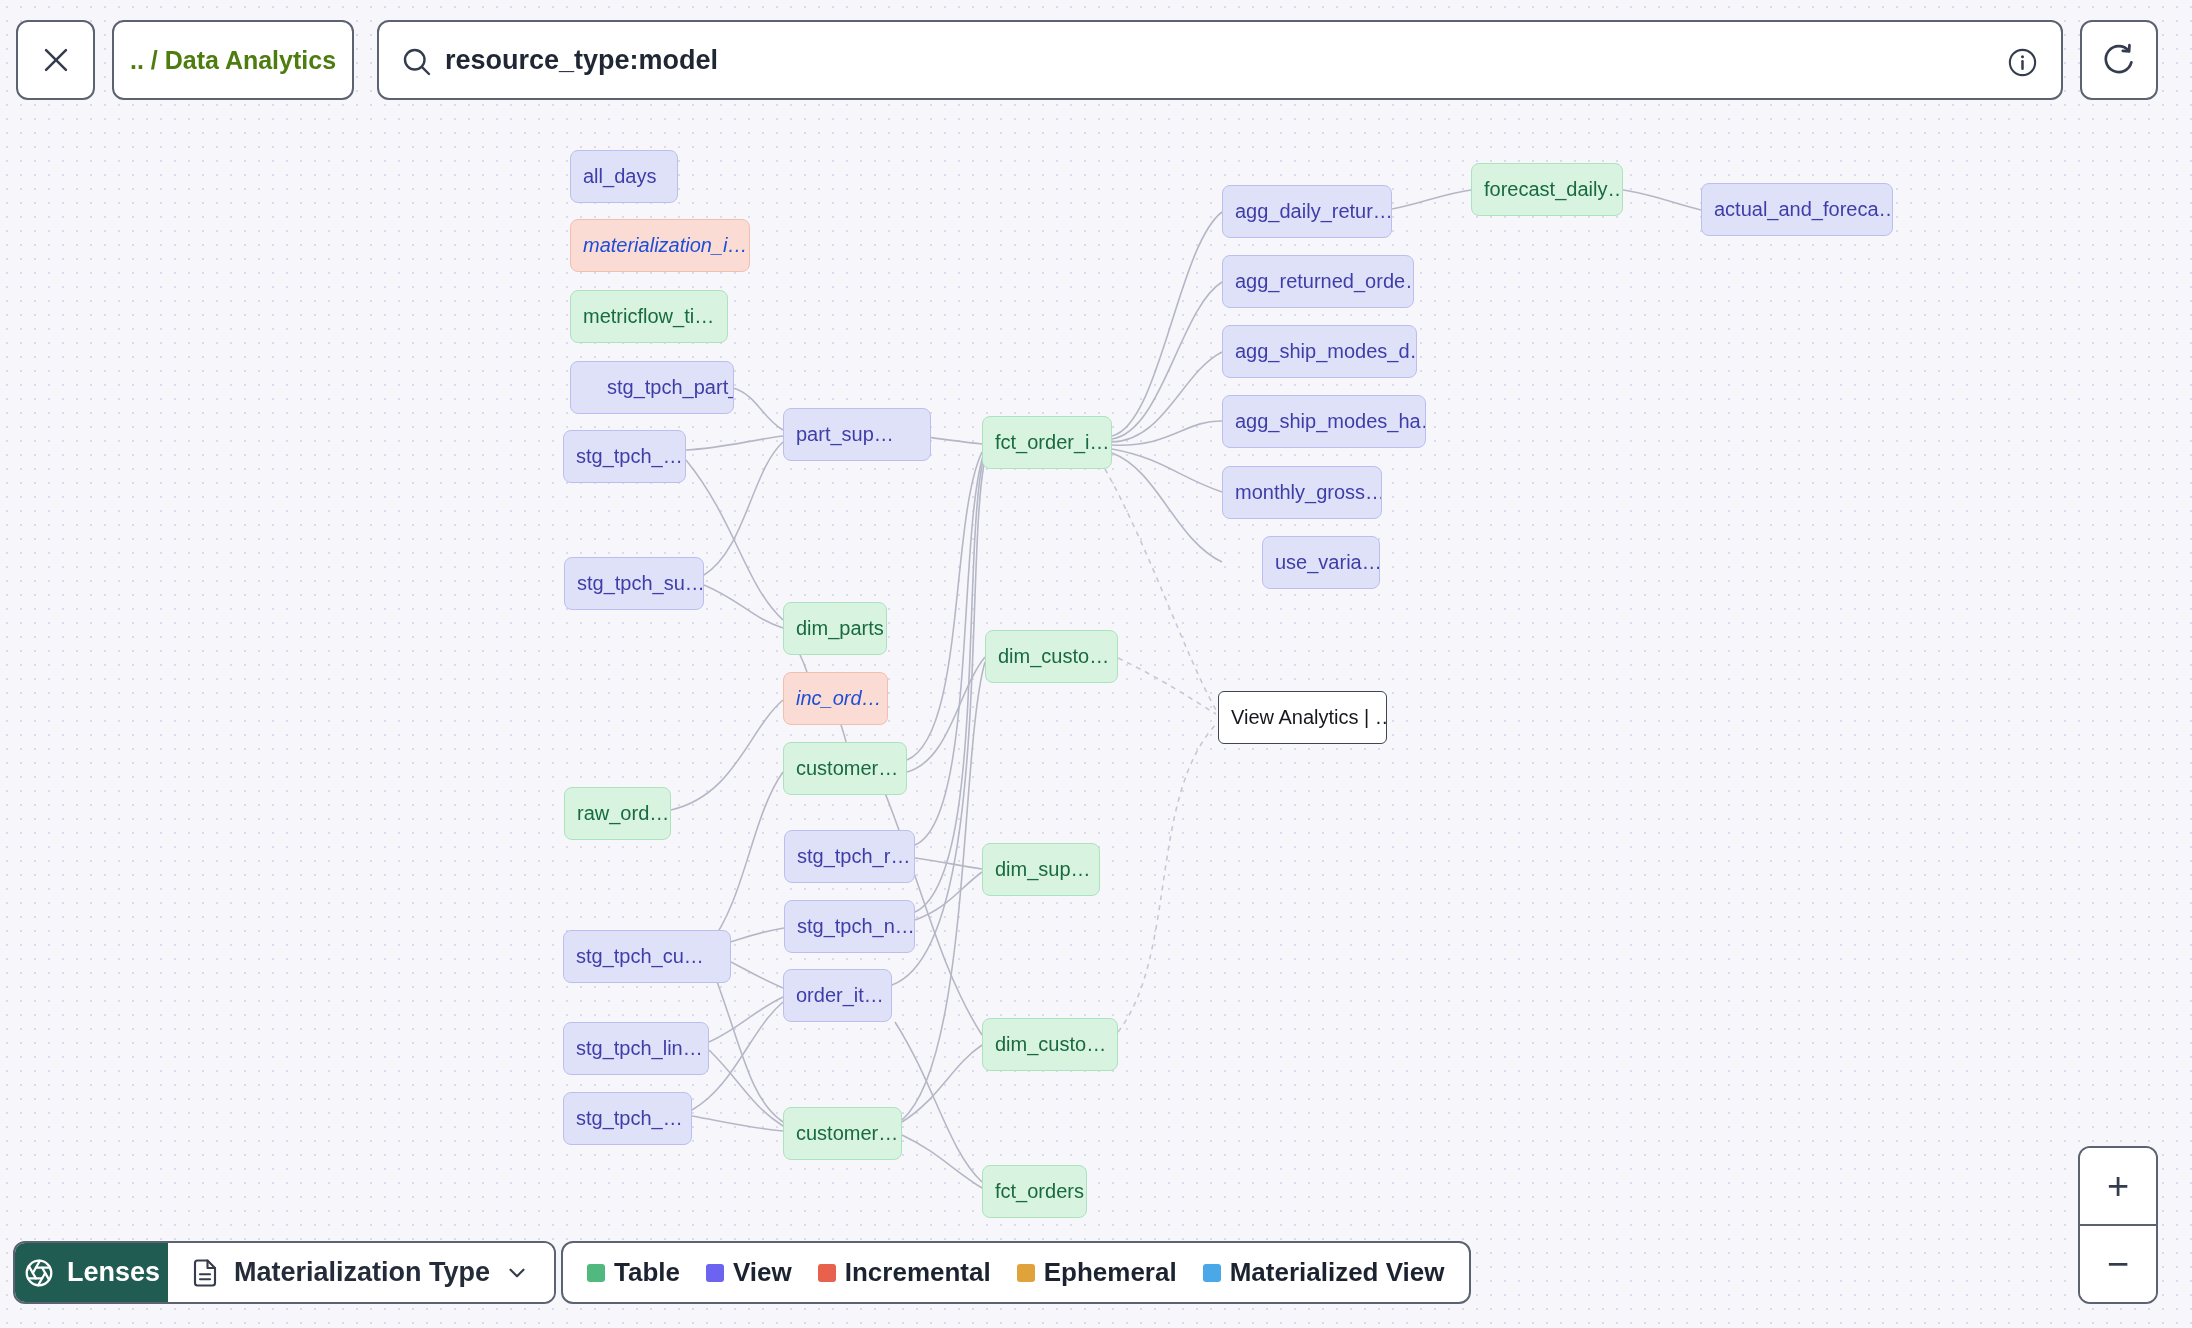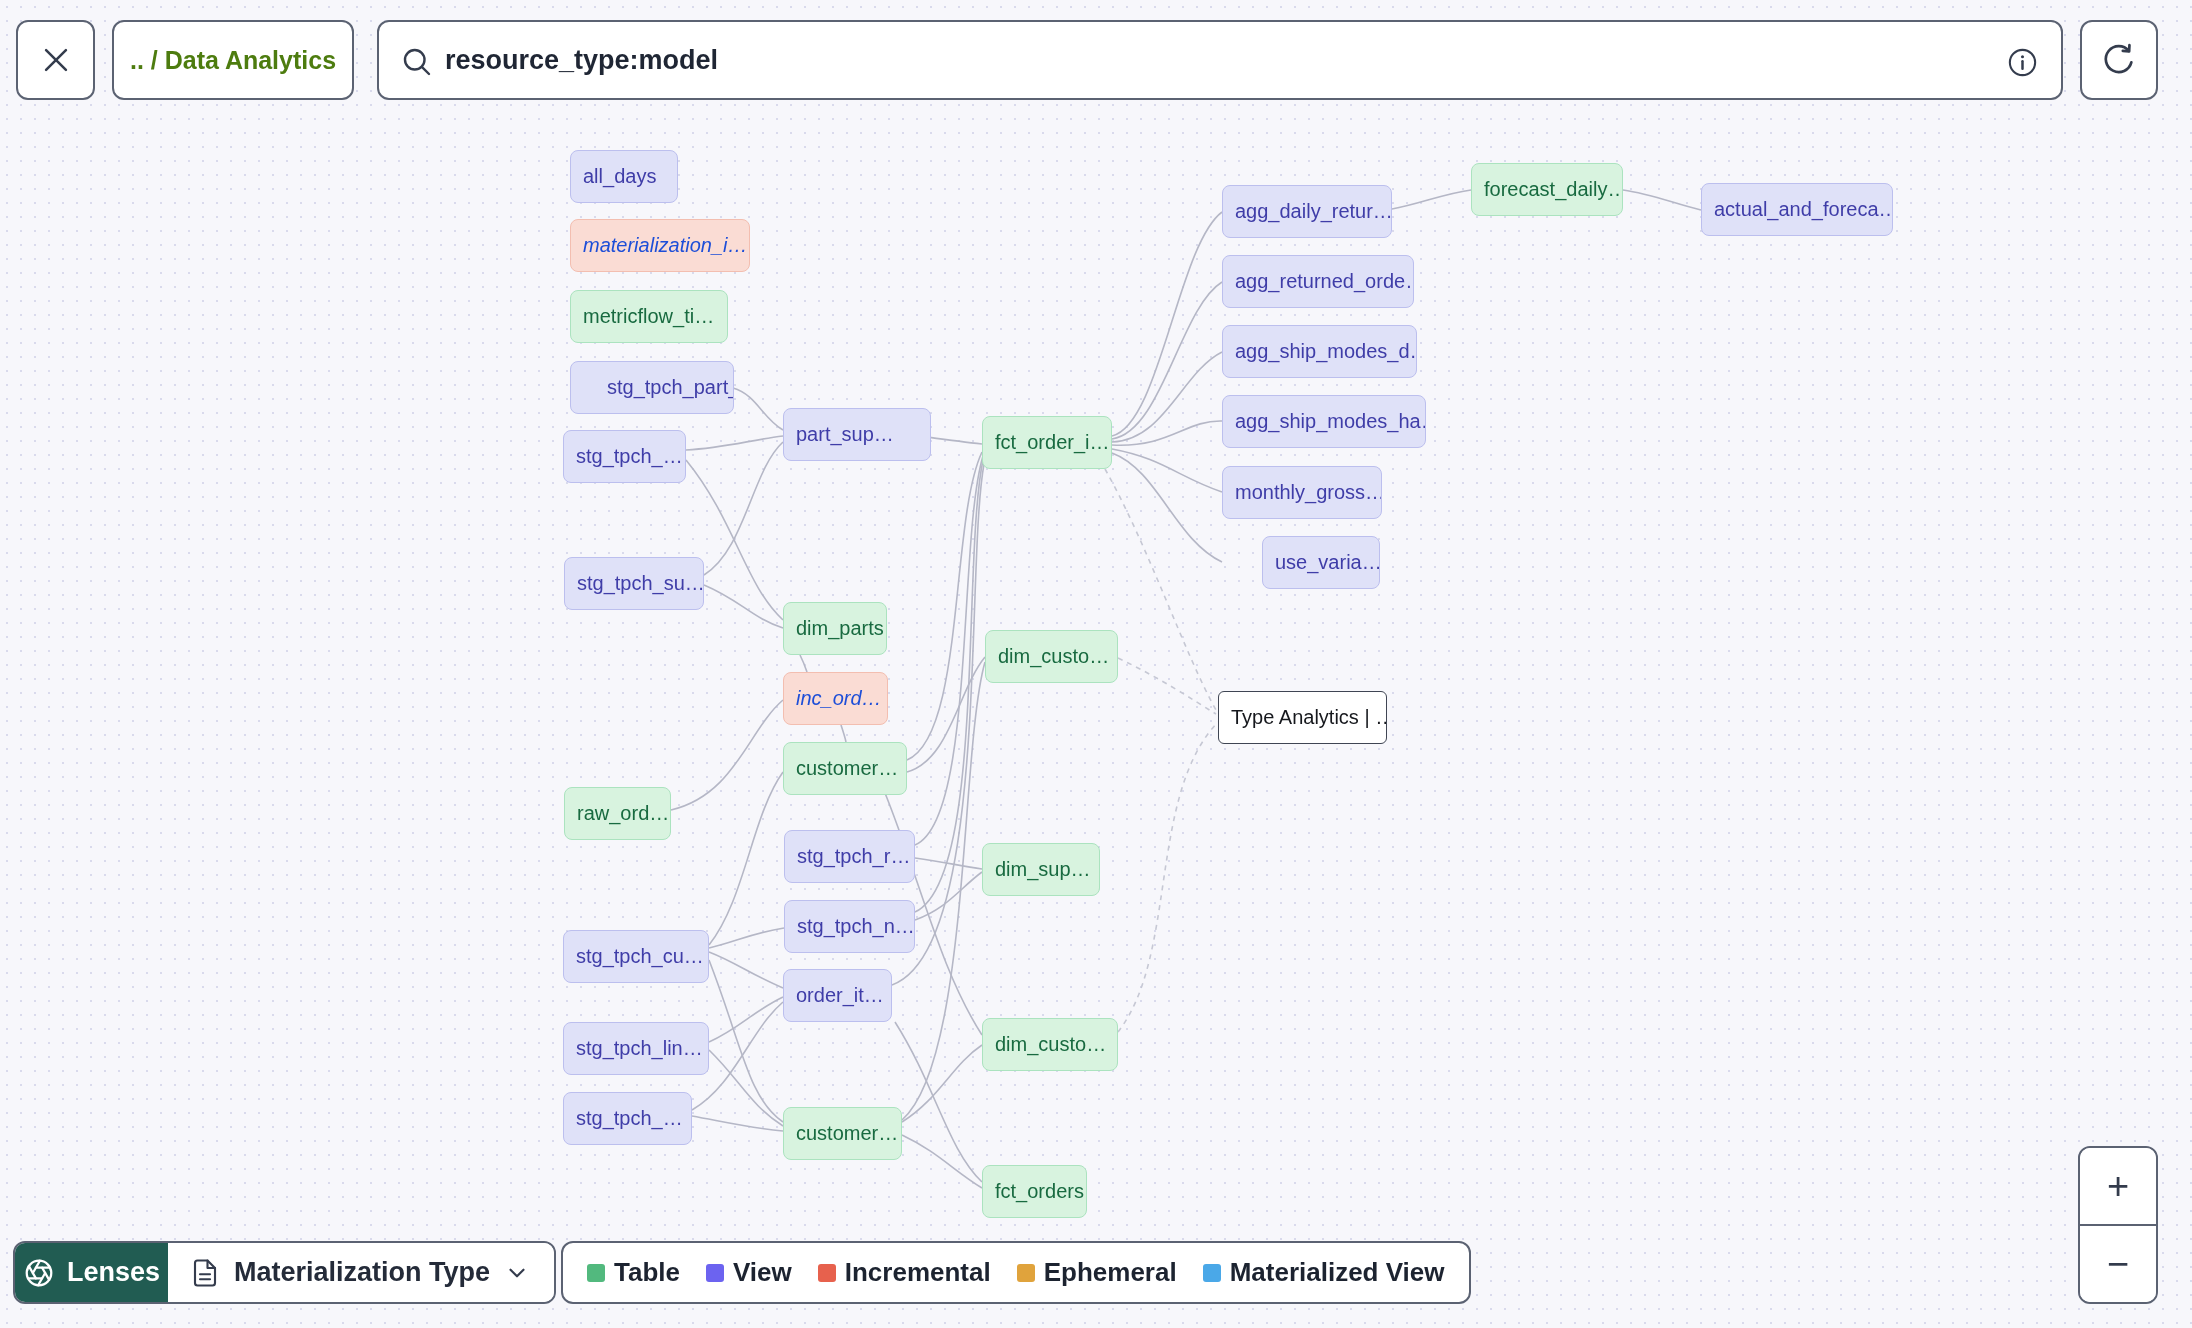--- a/index.html
+++ b/index.html
@@ -120,21 +120,21 @@
   </svg>
 
   <div id="nodes">
       <div class="node view" style="left: 570px; top: 150px; width: 108px;">all_days</div>
       <div class="node incremental" style="left: 570px; top: 219px; width: 180px;">materialization_i…</div>
       <div class="node table" style="left: 570px; top: 290px; width: 158px;">metricflow_ti…</div>
       <div class="node view" style="left: 570px; top: 361px; width: 164px; padding-left: 36px;">stg_tpch_part_…</div>
       <div class="node view" style="left: 563px; top: 430px; width: 123px;">stg_tpch_…</div>
       <div class="node view" style="left: 564px; top: 557px; width: 140px;">stg_tpch_su…</div>
       <div class="node table" style="left: 564px; top: 787px; width: 107px;">raw_ord…</div>
-      <div class="node view" style="left: 563px; top: 930px; width: 146px;">stg_tpch_cu…</div>
+      <div class="node view" style="left: 563px; top: 930px; width: 168px;">stg_tpch_cu…</div>
       <div class="node view" style="left: 563px; top: 1022px; width: 146px;">stg_tpch_lin…</div>
       <div class="node view" style="left: 563px; top: 1092px; width: 129px;">stg_tpch_…</div>
       <div class="node view" style="left: 783px; top: 408px; width: 148px;">part_sup…</div>
       <div class="node table" style="left: 783px; top: 602px; width: 104px;">dim_parts</div>
       <div class="node incremental" style="left: 783px; top: 672px; width: 105px;">inc_ord…</div>
       <div class="node table" style="left: 783px; top: 742px; width: 124px;">customer…</div>
       <div class="node view" style="left: 784px; top: 830px; width: 131px;">stg_tpch_r…</div>
       <div class="node view" style="left: 784px; top: 900px; width: 131px;">stg_tpch_n…</div>
       <div class="node view" style="left: 783px; top: 969px; width: 109px;">order_it…</div>
       <div class="node table" style="left: 783px; top: 1107px; width: 119px;">customer…</div>
@@ -144,21 +144,21 @@
       <div class="node table" style="left: 982px; top: 1018px; width: 136px;">dim_custo…</div>
       <div class="node table" style="left: 982px; top: 1165px; width: 105px;">fct_orders</div>
       <div class="node view" style="left: 1222px; top: 185px; width: 170px;">agg_daily_retur…</div>
       <div class="node view" style="left: 1222px; top: 255px; width: 192px;">agg_returned_orde…</div>
       <div class="node view" style="left: 1222px; top: 325px; width: 195px;">agg_ship_modes_d…</div>
       <div class="node view" style="left: 1222px; top: 395px; width: 204px;">agg_ship_modes_ha…</div>
       <div class="node view" style="left: 1222px; top: 466px; width: 160px;">monthly_gross…</div>
       <div class="node view" style="left: 1222px; top: 536px; width: 118px; margin-left: 40px;">use_varia…</div>
       <div class="node table" style="left: 1471px; top: 163px; width: 152px;">forecast_daily…</div>
       <div class="node view" style="left: 1701px; top: 183px; width: 192px;">actual_and_foreca…</div>
-      <div class="node exposure" style="left: 1218px; top: 691px; width: 169px;">Type Analytics | …</div>
+      <div class="node exposure" style="left: 1218px; top: 691px; width: 169px;">View Analytics | …</div>
     </div>
 
   <button class="icon-btn btn-close">
     <svg width="34" height="34" viewBox="0 0 24 24">
       <path d="M5 5 L19 19 M19 5 L5 19" stroke="#343c4d" stroke-width="1.8" fill="none" stroke-linecap="round"></path>
     </svg>
   </button>
 
   <button class="breadcrumb-btn">.. / Data Analytics</button>
 

